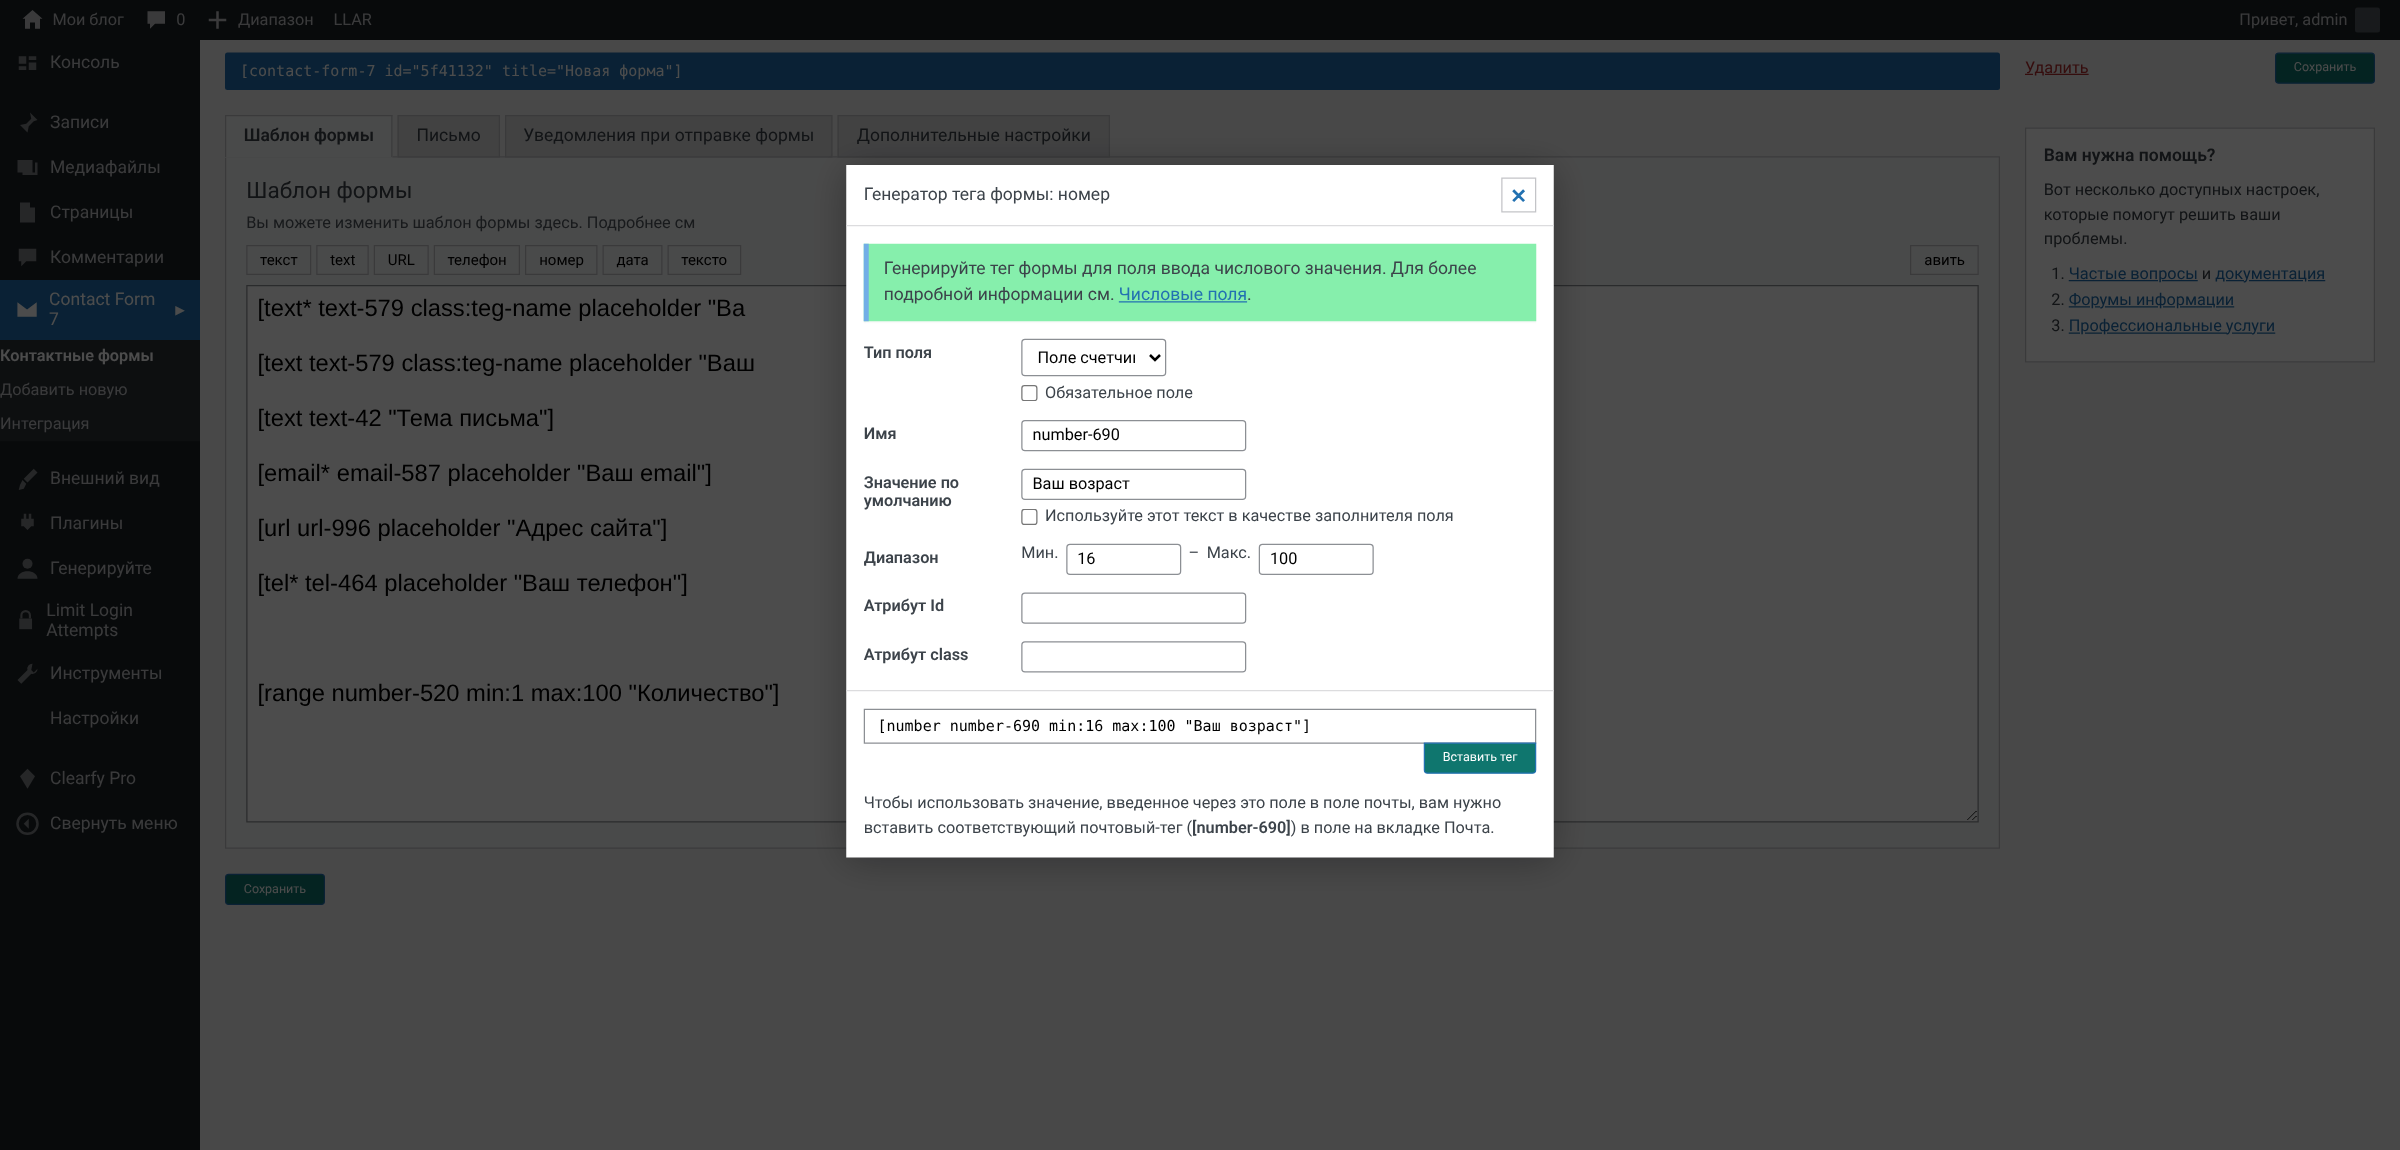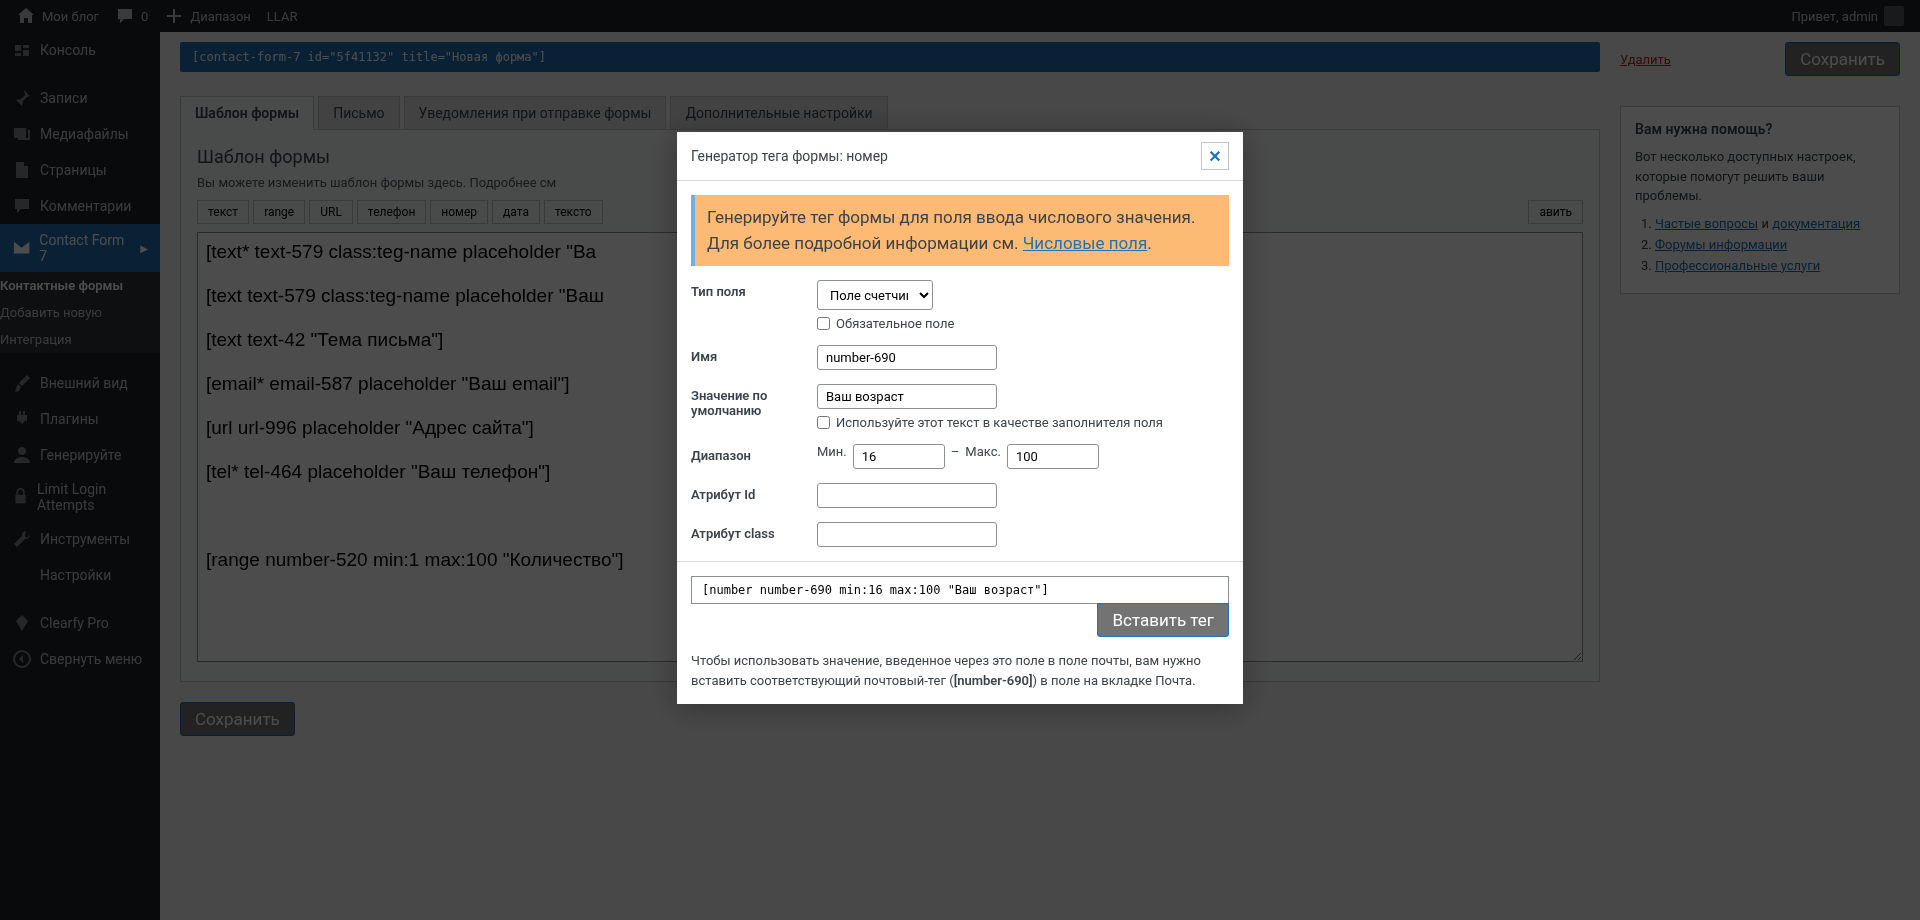--- a/index.html
+++ b/index.html
@@ -26,34 +26,34 @@
 .tab { padding: 8px 14px; border: 1px solid #c3c4c7; background: #dcdcde; cursor: pointer; font-size: 14px; }
 .tab.active { background: #f6f7f7; border-bottom: 1px solid #f6f7f7; font-weight: 600; }
 .panel { border: 1px solid #c3c4c7; background: #f6f7f7; padding: 16px; }
 .panel h2 { font-size: 18px; font-weight: 400; margin-bottom: 8px; }
 .panel-desc { font-size: 13px; color: #50575e; margin-bottom: 10px; }
 .tag-buttons { display: flex; flex-wrap: wrap; gap: 4px; margin-bottom: 8px; }
 .tag-btn { padding: 4px 10px; border: 1px solid #c3c4c7; background: #f6f7f7; cursor: pointer; font-size: 12px; }
 .form-textarea { width: 100%; height: 430px; font-family: Liberation Sans, sans-serif; font-size: 19px; padding: 8px; border: 1px solid #8c8f94; resize: vertical; background: #fff; }
 .actions-top { display: flex; justify-content: space-between; align-items: center; margin: 10px 0 20px; }
 .link-delete { color: #b32d2e; text-decoration: underline; cursor: pointer; }
-.btn-primary { background: #737373; color: #fff; border: 1px solid #2271b1; padding: 6px 14px; cursor: pointer; border-radius: 3px; font-size: 17px; }
+.btn-primary { background: #0f766e; color: #fff; border: 1px solid #2271b1; padding: 6px 14px; cursor: pointer; border-radius: 3px; font-size: 10px; }
 .help-box { border: 1px solid #c3c4c7; background: #fff; padding: 14px; margin-top: 10px; }
 .help-box h3 { font-size: 14px; font-weight: 600; margin-bottom: 10px; }
 .help-box p { font-size: 13px; line-height: 1.5; margin-bottom: 10px; }
 .help-box ol { padding-left: 20px; font-size: 13px; }
 .help-box li { margin-bottom: 6px; }
 .help-box a { color: #2271b1; text-decoration: underline; }
 .save-bottom { margin-top: 20px; }
 .overlay { position: fixed; inset: 0; background: rgba(0,0,0,0.7); z-index: 100; }
 .modal { position: fixed; top: 132px; left: 50%; transform: translateX(-50%); width: 566px; background: #fff; z-index: 101; box-shadow: 0 3px 30px rgba(0,0,0,0.3); }
 .modal-header { padding: 10px 14px; font-size: 14px; border-bottom: 1px solid #dcdcde; display: flex; justify-content: space-between; align-items: center; }
 .modal-close { width: 28px; height: 28px; border: 1px solid #c3c4c7; display: flex; align-items: center; justify-content: center; cursor: pointer; color: #2271b1; font-size: 16px; font-weight: bold; background: #fff; }
 .modal-body { padding: 14px; }
-.info-box { border-left: 4px solid #72aee6; background: #fdba74; padding: 10px 12px; margin-bottom: 14px; font-size: 17px; line-height: 1.5; box-shadow: 0 1px 1px rgba(0,0,0,0.04); }
+.info-box { border-left: 4px solid #72aee6; background: #86efac; padding: 10px 12px; margin-bottom: 14px; font-size: 14px; line-height: 1.5; box-shadow: 0 1px 1px rgba(0,0,0,0.04); }
 .info-box a { color: #2271b1; text-decoration: underline; }
 .form-row { display: flex; margin-bottom: 14px; align-items: flex-start; }
 .form-label { width: 126px; font-size: 13px; font-weight: 600; padding-top: 4px; }
 .form-control { flex: 1; }
 .input, .select { padding: 4px 8px; border: 1px solid #8c8f94; font-size: 13px; background: #fff; border-radius: 3px; }
 .input-md { width: 180px; }
 .input-sm { width: 92px; }
 .select { width: 116px; height: 30px; }
 .checkbox-row { display: flex; align-items: center; gap: 6px; margin-top: 6px; font-size: 13px; }
 .range-row { display: flex; align-items: flex-start; gap: 6px; font-size: 13px; }
@@ -259,21 +259,21 @@
           <div class="tab active">Шаблон формы</div>
           <div class="tab">Письмо</div>
           <div class="tab">Уведомления при отправке формы</div>
           <div class="tab">Дополнительные настройки</div>
         </div>
         <div class="panel">
           <h2>Шаблон формы</h2>
           <p class="panel-desc">Вы можете изменить шаблон формы здесь. Подробнее см</p>
           <div class="tag-buttons">
             <button class="tag-btn">текст</button>
-            <button class="tag-btn">range</button>
+            <button class="tag-btn">text</button>
             <button class="tag-btn">URL</button>
             <button class="tag-btn">телефон</button>
             <button class="tag-btn">номер</button>
             <button class="tag-btn">дата</button>
             <button class="tag-btn">тексто</button>
             <span style="flex:1"></span>
             <button class="tag-btn">авить</button>
           </div>
           <textarea class="form-textarea" style="">[text* text-579 class:teg-name placeholder "Ва
 

